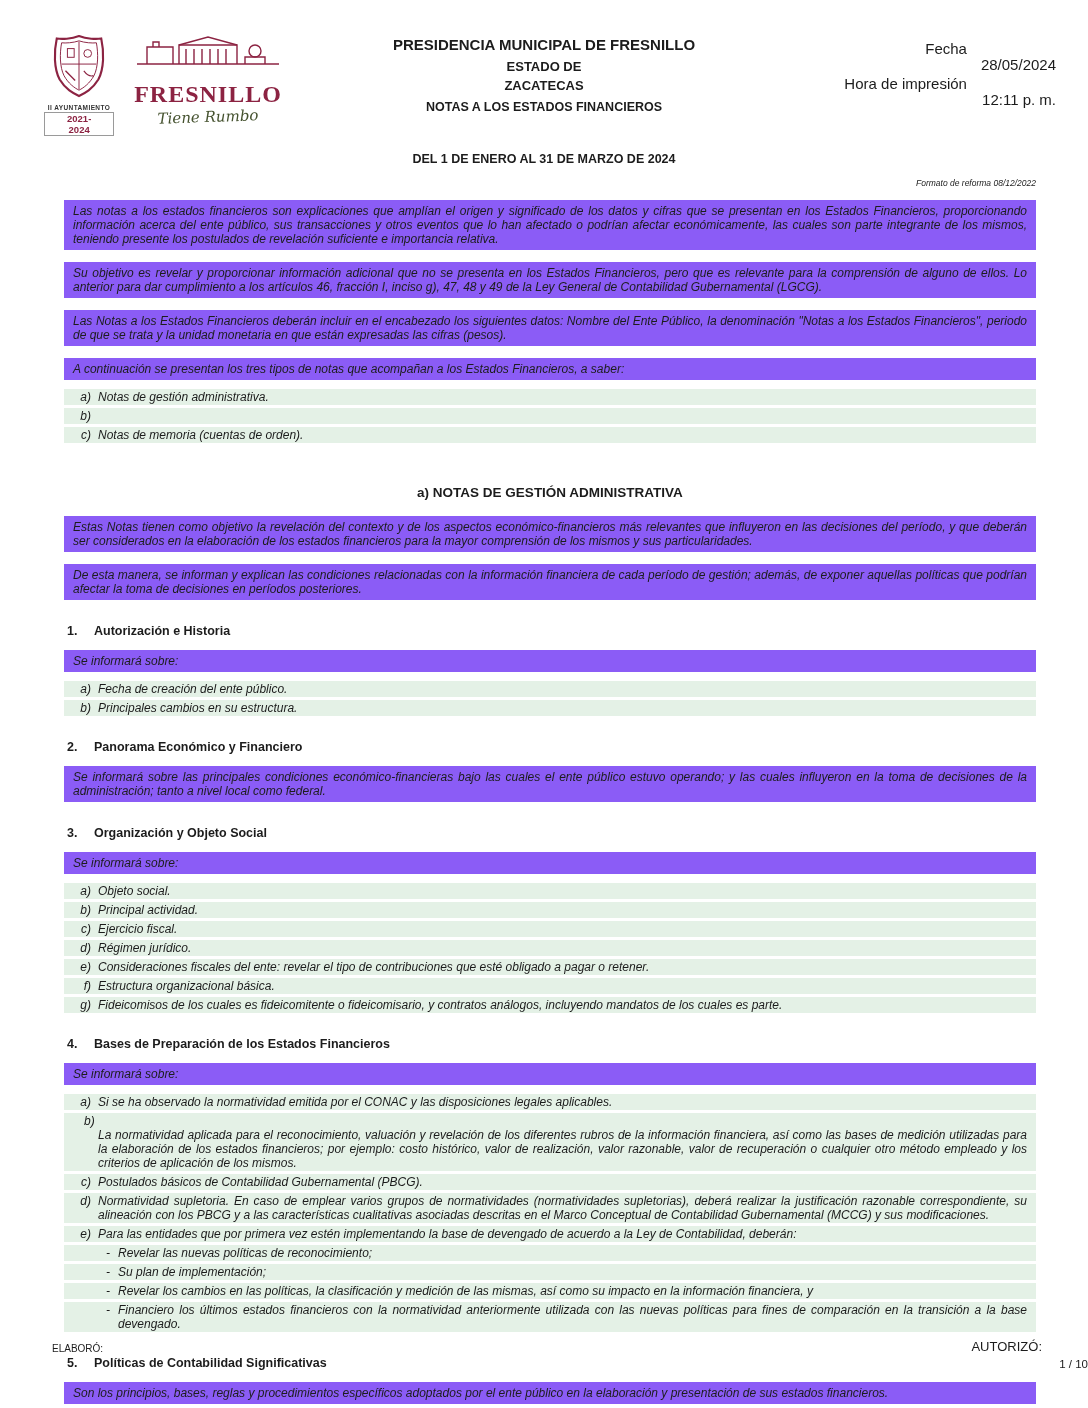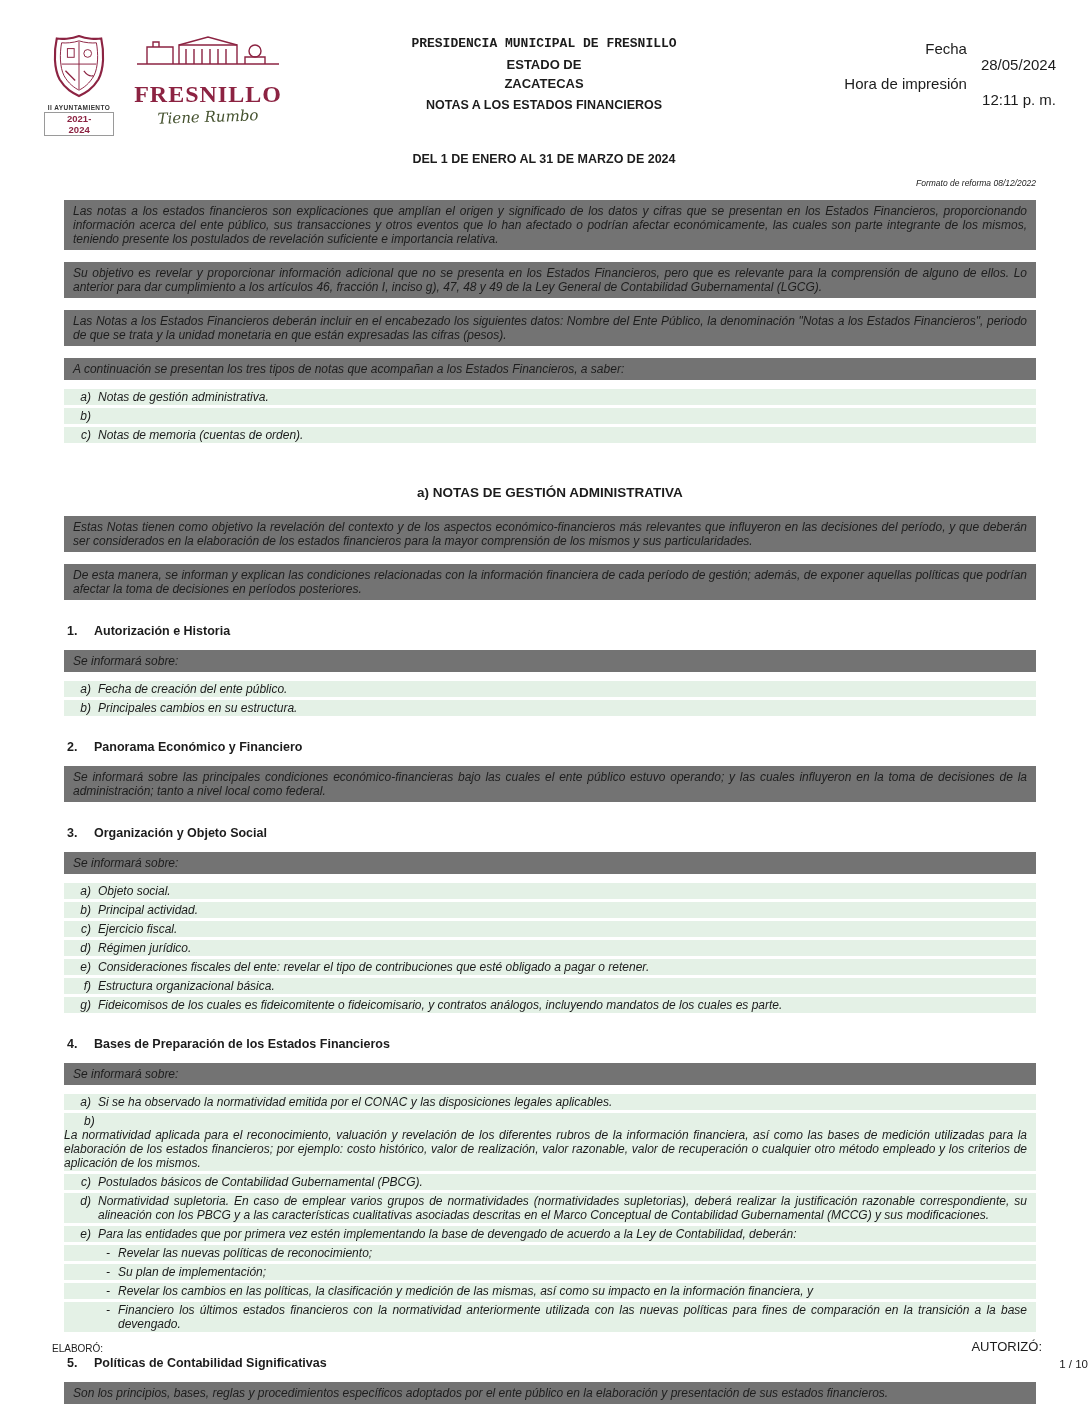--- a/index.html
+++ b/index.html
@@ -19,36 +19,36 @@
 
   .logo-area { position: absolute; left: 44px; top: 34px; display: flex; align-items: flex-start; gap: 14px; }
   .coat { width: 70px; text-align: center; }
   .coat-cap1 { font-size: 6.5px; letter-spacing: 0.4px; color: #333; margin-top: 2px; font-weight: bold; }
   .coat-cap2 { display: inline-block; font-size: 9.5px; font-weight: bold; color: #8c2342; border: 1px solid #9a9a9a; padding: 0 22px; margin-top: 1px; }
   .brand { width: 160px; text-align: center; }
   .brand-name { font-family: "Liberation Serif", serif; font-weight: bold; font-size: 24px; letter-spacing: 1px; color: #8c2342; line-height: 1; margin-top: 12px; }
   .brand-slogan { font-family: "DejaVu Serif", serif; font-style: italic; font-size: 15px; color: #45522f; transform: rotate(-2deg); margin-top: 2px; }
 
   .titles { position: absolute; left: 0; right: 0; top: 36px; text-align: center; }
-  .main-title { font-size: 13px; font-weight: bold; font-family: Liberation Mono, monospace; }
+  .main-title { font-size: 15px; font-weight: bold; }
   .state-line1 { font-size: 13px; font-weight: bold; margin-top: 6px; }
   .state-line2 { font-size: 13px; font-weight: bold; margin-top: 4px; }
   .doc-title { font-size: 12.5px; font-weight: bold; margin-top: 7px; }
 
   .meta { position: absolute; top: 40px; right: 32px; display: grid; grid-template-columns: auto auto; column-gap: 14px; row-gap: 2px; font-size: 15px; }
   .meta .mlabel { text-align: right; }
   .meta .mvalue { text-align: right; min-width: 66px; margin-top: 16px; }
 
   
   .period { text-align: center; font-weight: bold; font-size: 12.5px; margin-top: 30px; }
   .content { padding: 0 52px 0 64px; }
   .reform { text-align: right; font-style: italic; font-size: 8.5px; color: #222; margin: 12px 0 7px; }
 
   .gp {
-    background: #737373;
+    background: #8b5cf6;
     font-style: italic;
     font-size: 12px;
     line-height: 14px;
     padding: 4px 9px;
     text-align: justify;
     margin-bottom: 9px;
     color: #1d1d1d;
   }
   .items { margin-top: 5px; }
   .item-row {
@@ -58,21 +58,21 @@
     font-size: 12px;
     line-height: 14px;
     padding: 1px 9px 1px 0;
     margin-bottom: 3px;
   }
   .item-row .letter { flex: none; width: 27px; text-align: right; padding-right: 7px; }
   .item-row .itext { flex: 1; text-align: justify; }
 
   .item-row.b-break { display: block; }
   .item-row.b-break .letter { display: block; width: auto; text-align: left; padding-left: 20px; }
-  .item-row.b-break .btext { display: block; text-align: justify; }
+  .item-row.b-break .btext { display: block; padding-left: 34px; text-align: justify; }
 
   .sub-row {
     background: #e4f1e6;
     display: flex;
     font-style: italic;
     font-size: 12px;
     line-height: 14px;
     padding: 1px 9px 1px 0;
     margin-bottom: 3px;
   }

